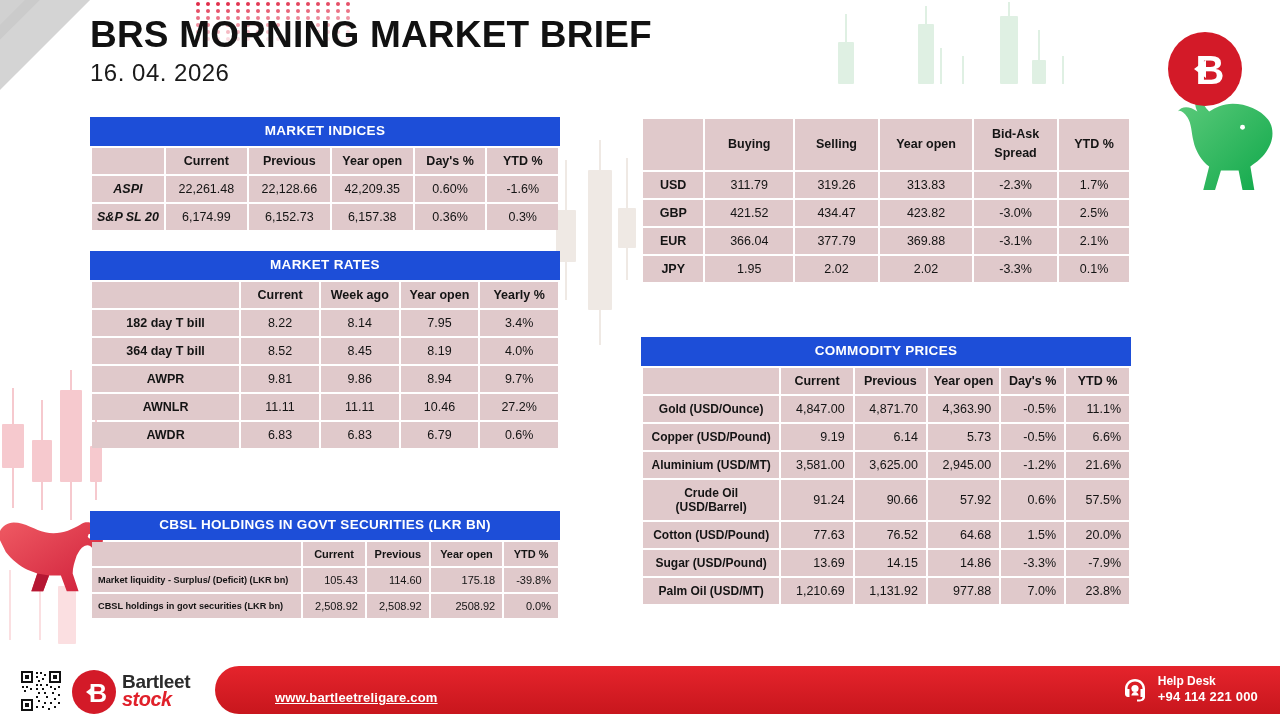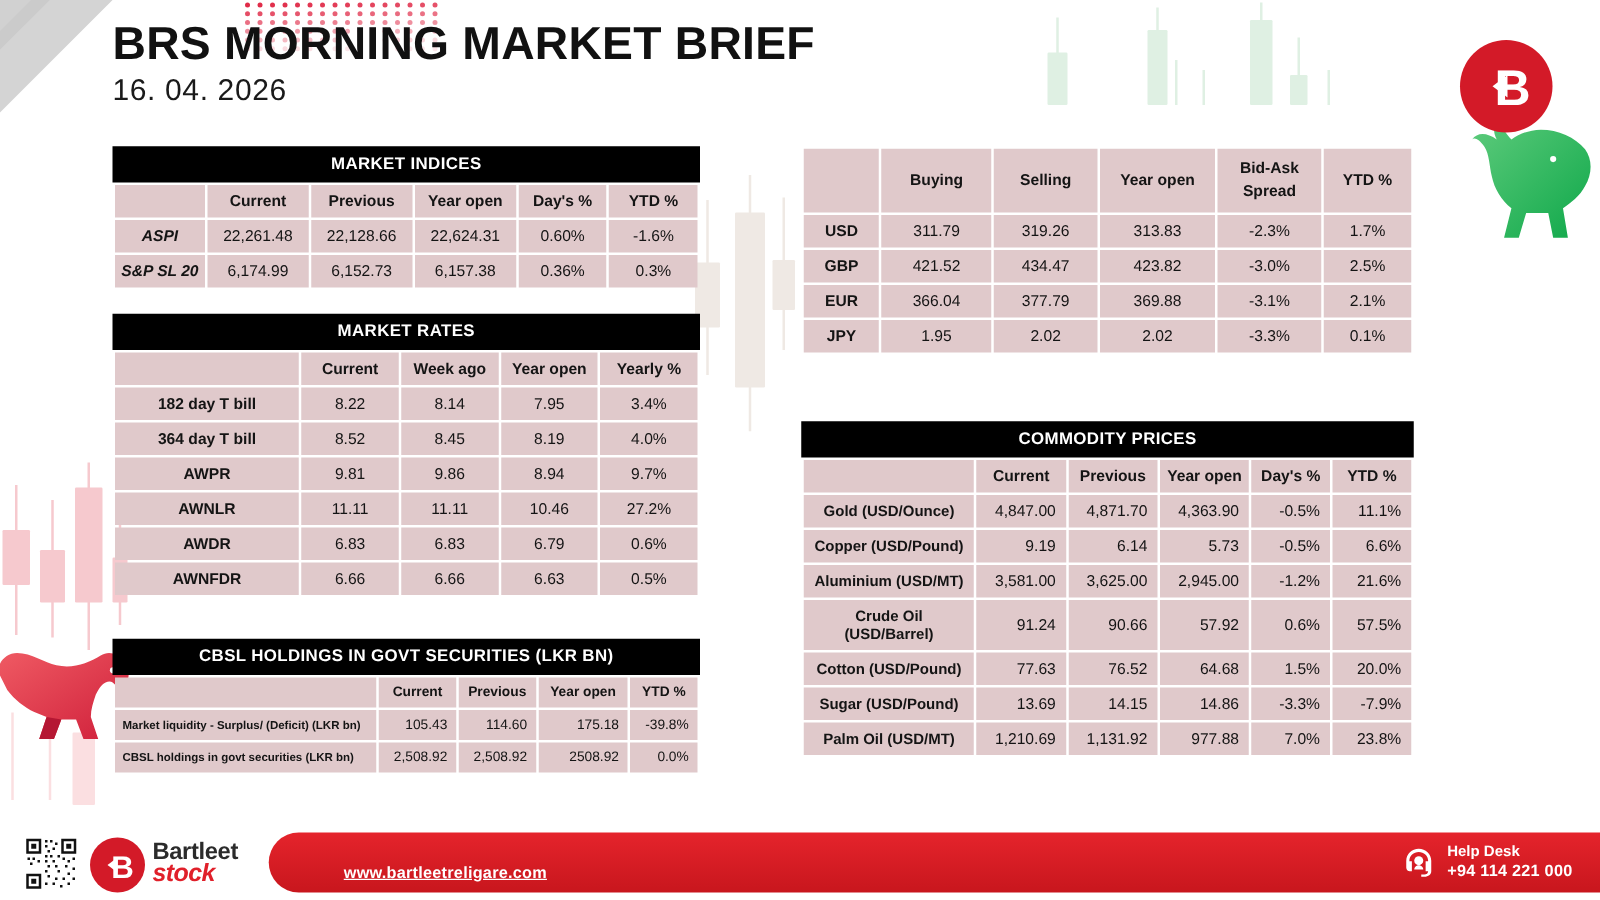--- a/index.html
+++ b/index.html
@@ -50,21 +50,21 @@
   .header { position:absolute; left:90px; top:16px; }
   .title {
     font-size:37px; font-weight:bold; letter-spacing:.2px; color:#111;
     line-height:1.02; white-space:nowrap;
   }
   .date { font-size:24px; color:#1a1a1a; margin-top:5px; letter-spacing:.5px; }
 
   
   .panel { position:absolute; }
   .tbl-title {
-    background:#000000; color:#fff; text-align:center;
+    background:#1d4ed8; color:#fff; text-align:center;
     font-weight:bold; font-size:13.5px; letter-spacing:.3px;
     padding:7px 4px; line-height:1.1;
   }
   table { border-collapse:separate; border-spacing:2px; width:100%; }
   td, th {
     background:#e0c9cb; color:#141414; text-align:center;
     font-size:12.5px; padding:6px 4px; font-weight:normal;
   }
   th { font-weight:bold; font-size:12.5px; }
   td.rowhead, th.rowhead { font-weight:bold; }
@@ -358,21 +358,21 @@
           <th>Year open</th>
           <th>Day's %</th>
           <th>YTD %</th>
         </tr>
       </thead>
     <tbody id="mi-body">
         <tr>
           <td class="rowhead">ASPI</td>
           <td>22,261.48</td>
           <td>22,128.66</td>
-          <td>22,624.31</td>
+          <td>42,209.35</td>
           <td>0.60%</td>
           <td>-1.6%</td>
         </tr>
         <tr>
           <td class="rowhead">S&amp;P SL 20</td>
           <td>6,174.99</td>
           <td>6,152.73</td>
           <td>6,157.38</td>
           <td>0.36%</td>
           <td>0.3%</td>
@@ -421,27 +421,20 @@
           <td>11.11</td>
           <td>10.46</td>
           <td>27.2%</td>
         </tr>
         <tr>
           <td class="rowhead">AWDR</td>
           <td>6.83</td>
           <td>6.83</td>
           <td>6.79</td>
           <td>0.6%</td>
-        </tr>
-        <tr>
-          <td class="rowhead">AWNFDR</td>
-          <td>6.66</td>
-          <td>6.66</td>
-          <td>6.63</td>
-          <td>0.5%</td>
         </tr>
       </tbody>
   </table>
 </div>
 
 <div class="panel" style="left:90px; top:511px; width:470px;">
   <div class="tbl-title">CBSL HOLDINGS IN GOVT SECURITIES (LKR BN)</div>
   <table class="t-cbsl">
     <thead>
         <tr id="cb-head">

